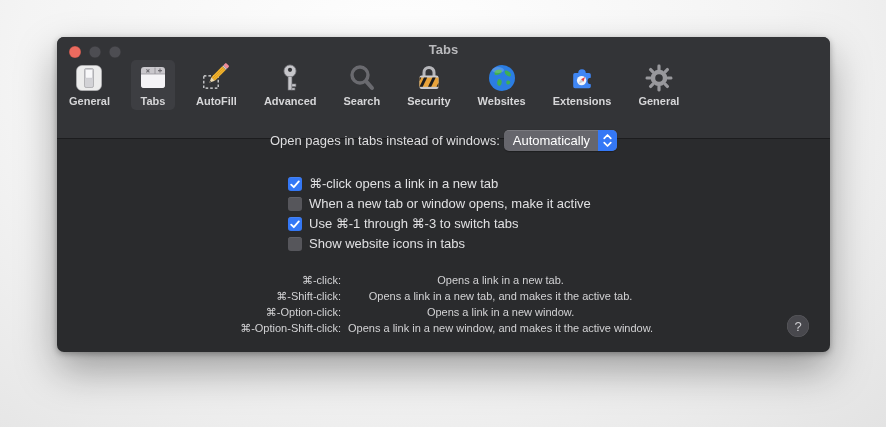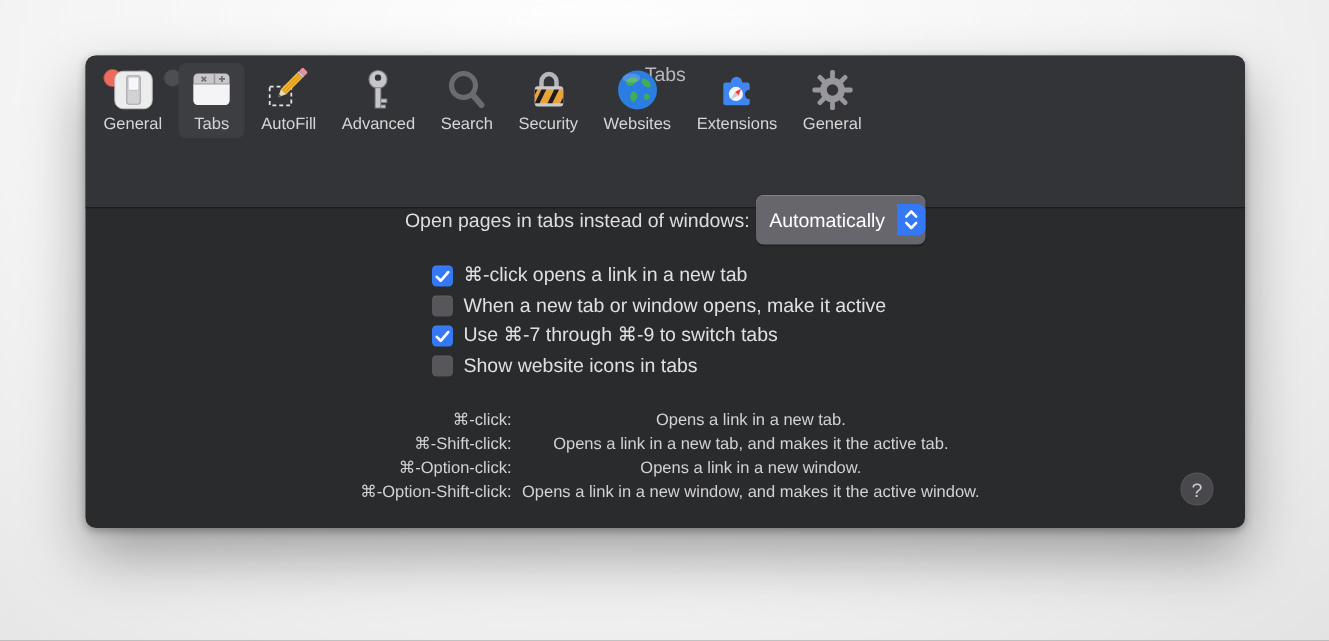--- a/index.html
+++ b/index.html
@@ -21,48 +21,49 @@
   }
   .window{
     position:absolute;left:57px;top:37px;width:773px;height:315px;
     background:var(--content-bg);border-radius:7px;
     box-shadow:0 2px 6px rgba(0,0,0,.30), 0 18px 40px rgba(0,0,0,.35);
     overflow:hidden;
   }
   .titlebar{
     position:relative;height:102px;background:var(--toolbar-bg);
     border-bottom:1px solid #1c1c1e;
+    font-weight:bold;
   }
   .traffic{position:absolute;top:9px;left:12px;display:flex;gap:8px;}
   .traffic span{width:12px;height:12px;border-radius:50%;display:block;}
   .t-close{background:var(--traffic-close-red);box-shadow:inset 0 0 0 .5px rgba(0,0,0,.25);}
   .t-gray{background:var(--traffic-inactive-gray);box-shadow:inset 0 0 0 .5px rgba(0,0,0,.25);}
   .win-title{
     position:absolute;top:5px;left:0;right:0;text-align:center;
     font-size:13px;color:#b9b9bc;
   }
   .toolbar{
-    position:absolute;left:6px;top:5px;display:flex;align-items:flex-end;gap:5px;
+    position:absolute;left:6px;top:23px;display:flex;align-items:flex-end;gap:15px;
   }
   .tb-item{
     display:flex;flex-direction:column;align-items:center;
     padding:2px 6px 3px 6px;border-radius:5px;cursor:default;
   }
   .tb-item.selected{background:#3d3e42;}
   .tb-icon{width:32px;height:32px;}
   .tb-icon svg{width:32px;height:32px;display:block;}
   .tb-label{font-size:11px;color:#d6d6d8;margin-top:1px;white-space:nowrap;}
   .content{position:absolute;top:80px;left:0;right:0;bottom:0;}
   .row-open{
     position:absolute;top:13px;left:0;right:0;
     display:flex;justify-content:center;align-items:center;gap:4px;
   }
   .open-label{font-size:13px;color:#dedee0;}
   .popup{
-    height:33px;display:flex;align-items:center;
+    height:21px;display:flex;align-items:center;
     background:var(--popup-gray);border-radius:5px;
     box-shadow:inset 0 .5px 0 rgba(255,255,255,.25), 0 .5px 1px rgba(0,0,0,.3);
   }
   .popup-text{font-size:13px;color:#ffffff;padding:0 8px 0 9px;}
   .popup-cap{
     width:19px;height:21px;background:var(--accent-blue);
     border-radius:0 5px 5px 0;display:flex;align-items:center;justify-content:center;
   }
   .checks{position:absolute;left:231px;top:58px;display:flex;flex-direction:column;gap:4px;}
   .check-row{display:flex;align-items:flex-end;gap:7px;height:16px;}
@@ -249,21 +250,21 @@
         <div class="check-row">
           <span class="checkbox"></span>
           <span class="check-label">When a new tab or window opens, make it active</span>
         </div>
         <div class="check-row">
           <span class="checkbox checked">
             <svg width="10" height="9" viewBox="0 0 10 9">
               <polyline points="1.2,4.6 3.8,7.2 8.8,1.4" fill="none" stroke="#fff" stroke-width="1.8" stroke-linecap="round" stroke-linejoin="round"></polyline>
             </svg>
           </span>
-          <span class="check-label">Use ⌘-7 through ⌘-9 to switch tabs</span>
+          <span class="check-label">Use ⌘-1 through ⌘-3 to switch tabs</span>
         </div>
         <div class="check-row">
           <span class="checkbox"></span>
           <span class="check-label">Show website icons in tabs</span>
         </div>
       </div>
 
     <div class="shortcuts">
         <span class="sc-key">⌘-click:</span>
         <span class="sc-desc">Opens a link in a new tab.</span>

